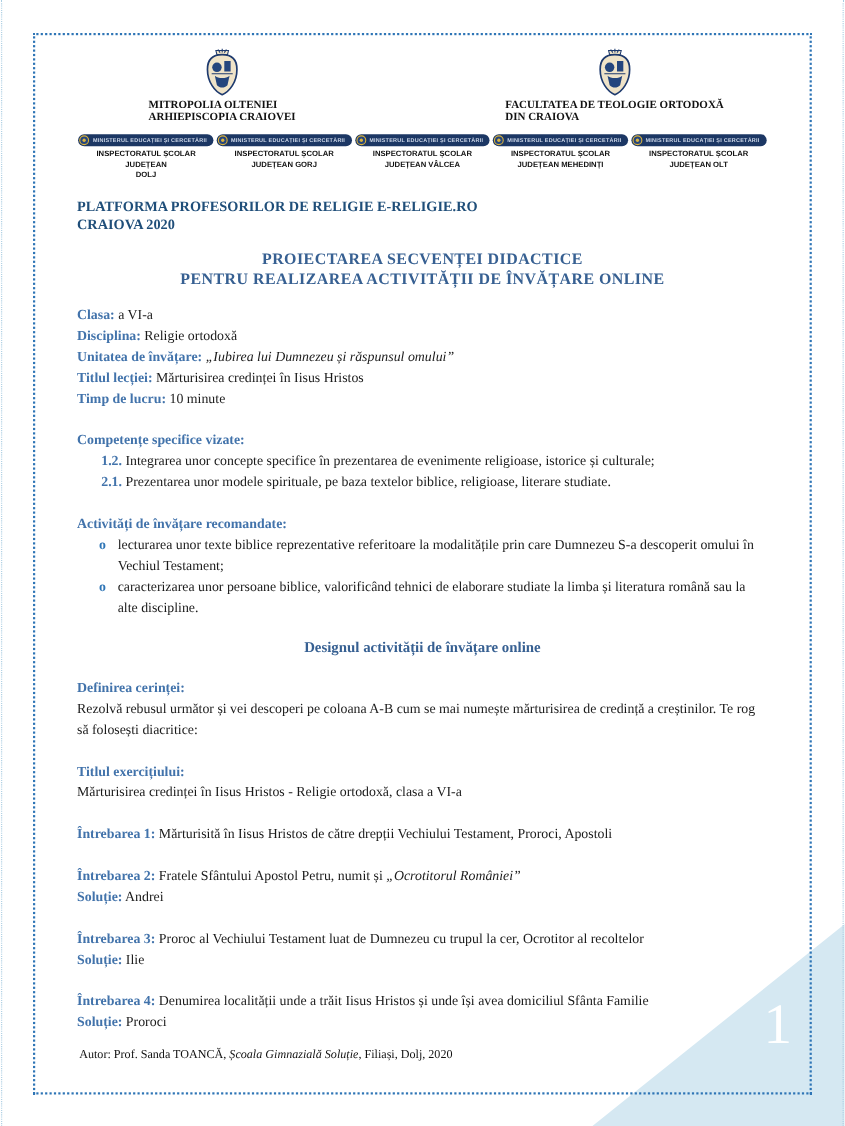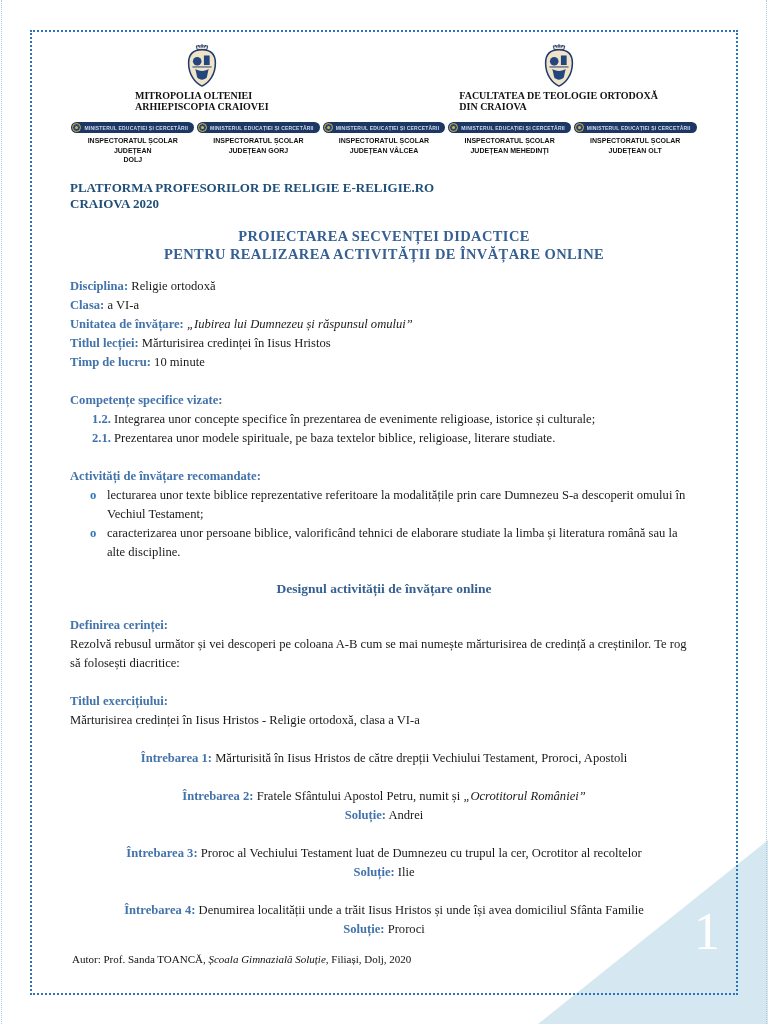--- a/index.html
+++ b/index.html
@@ -80,21 +80,21 @@
 
   
   .body-text { font-size: 12.6px; line-height: 19px; }
   .blue-label { color: #4273ab; font-weight: bold; }
   .details { margin-top: 14px; }
   .section { margin-top: 19px; }
   .numbered-item { padding-left: 22px; }
   .bullet-item { display: flex; padding-left: 20px; }
   .bullet-marker { color: #2e75b6; font-weight: bold; width: 17px; flex: 0 0 auto; }
   .design-heading { margin-top: 19px; text-align: center; color: #376092; font-weight: bold; font-size: 13.5px; }
-  .q-block { margin-top: 19px; text-align: center; }
+  .q-block { margin-top: 19px; }
 
   .footer-line {
     position: absolute; left: 40px; bottom: 28px;
     font-size: 11px; color: #111; z-index: 2;
   }
   .italic { font-style: italic; }
 </style>
 </head>
 <body>
 
@@ -195,22 +195,22 @@
   <div class="platform-title">
     <div>PLATFORMA PROFESORILOR DE RELIGIE E-RELIGIE.RO</div>
     <div>CRAIOVA 2020</div>
   </div>
   <div class="project-title">
     <div>PROIECTAREA SECVENȚEI DIDACTICE</div>
     <div>PENTRU REALIZAREA ACTIVITĂȚII DE ÎNVĂȚARE ONLINE</div>
   </div>
 
   <div class="details body-text">
+    <div><span class="blue-label">Clasa:</span><span> a VI-a</span></div>
     <div><span class="blue-label">Disciplina:</span><span> Religie ortodoxă</span></div>
-    <div><span class="blue-label">Clasa:</span><span> a VI-a</span></div>
     <div><span class="blue-label">Unitatea de învățare:</span><span class="italic"> „Iubirea lui Dumnezeu și răspunsul omului”</span></div>
     <div><span class="blue-label">Titlul lecției:</span><span> Mărturisirea credinței în Iisus Hristos</span></div>
     <div><span class="blue-label">Timp de lucru:</span><span> 10 minute</span></div>
   </div>
 
   <div class="section body-text">
     <div class="blue-label">Competențe specifice vizate:</div>
     <div class="numbered-item"><span class="blue-label">1.2.</span><span> Integrarea unor concepte specifice în prezentarea de evenimente religioase, istorice și culturale;</span></div>
     <div class="numbered-item"><span class="blue-label">2.1.</span><span> Prezentarea unor modele spirituale, pe baza textelor biblice, religioase, literare studiate.</span></div>
   </div>

